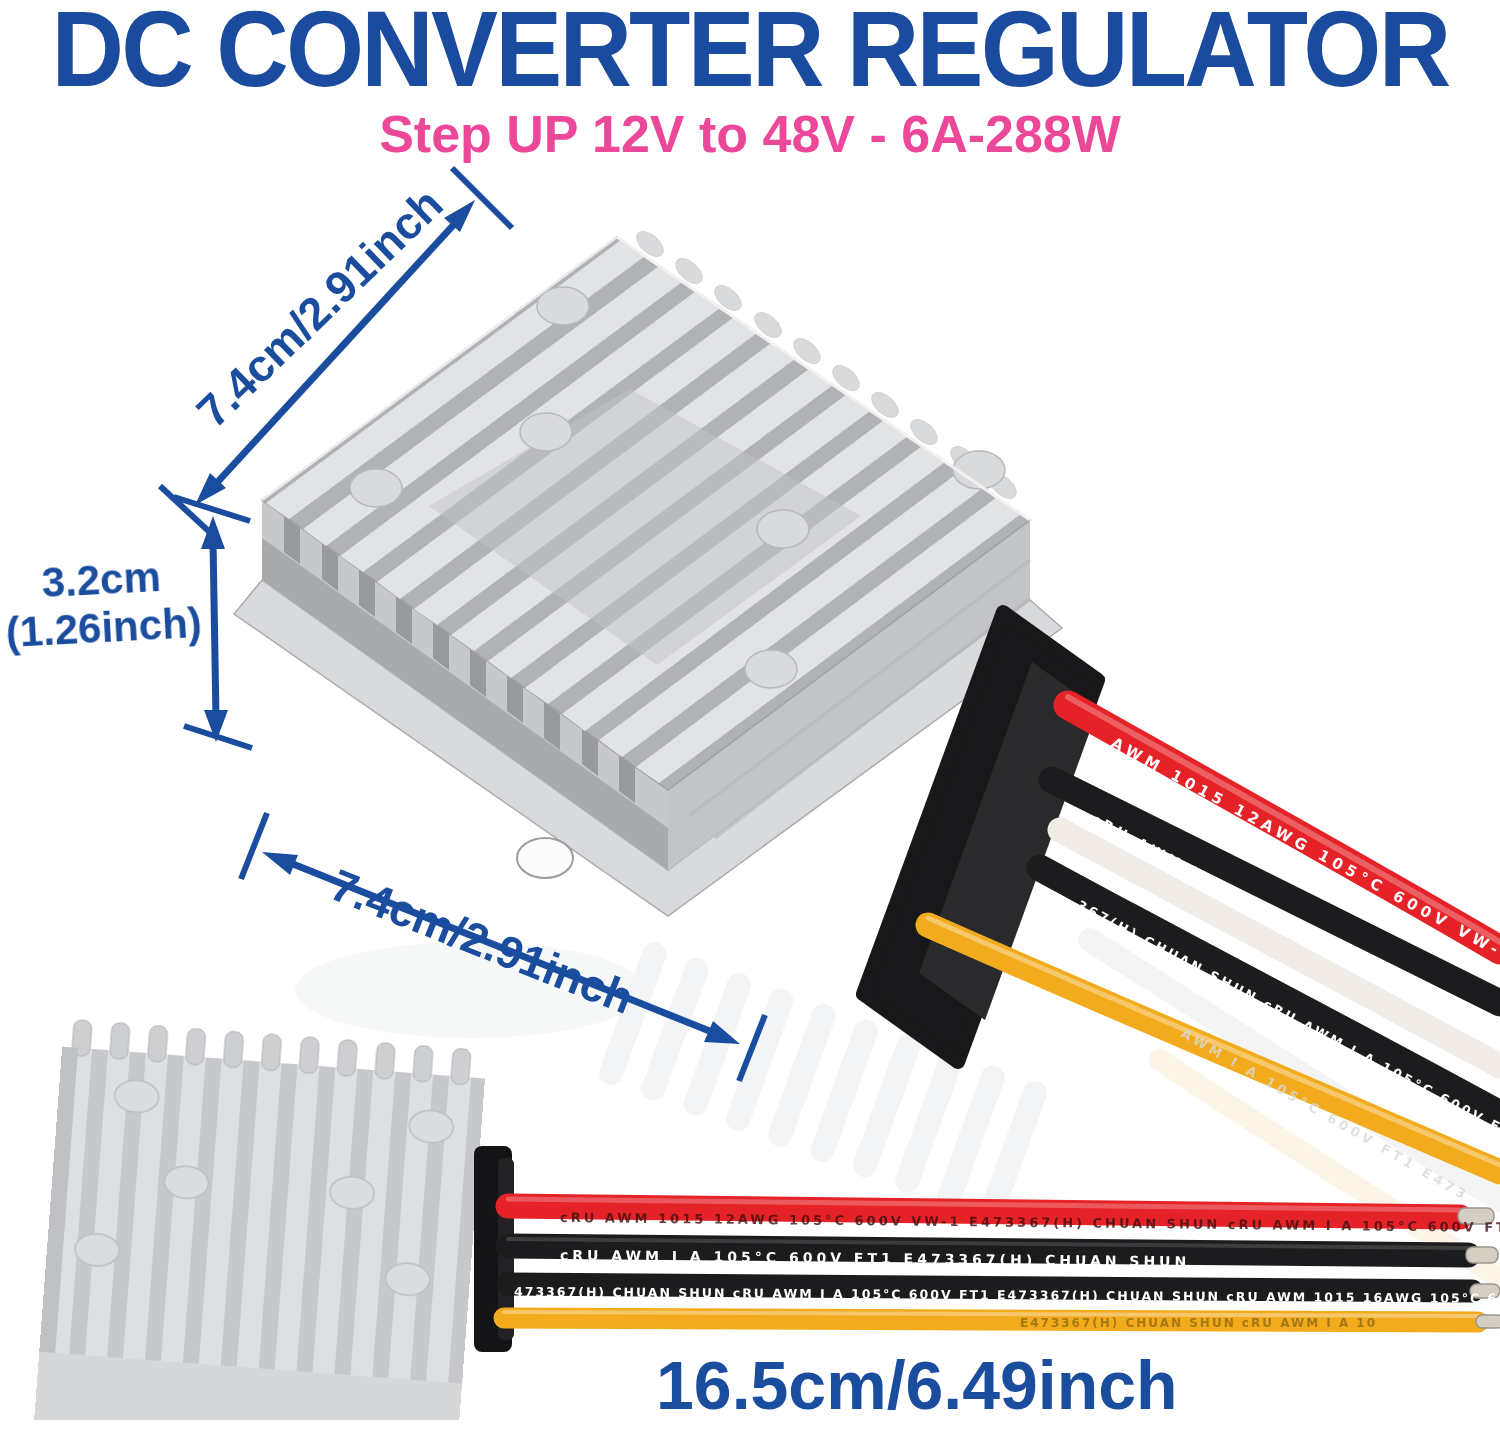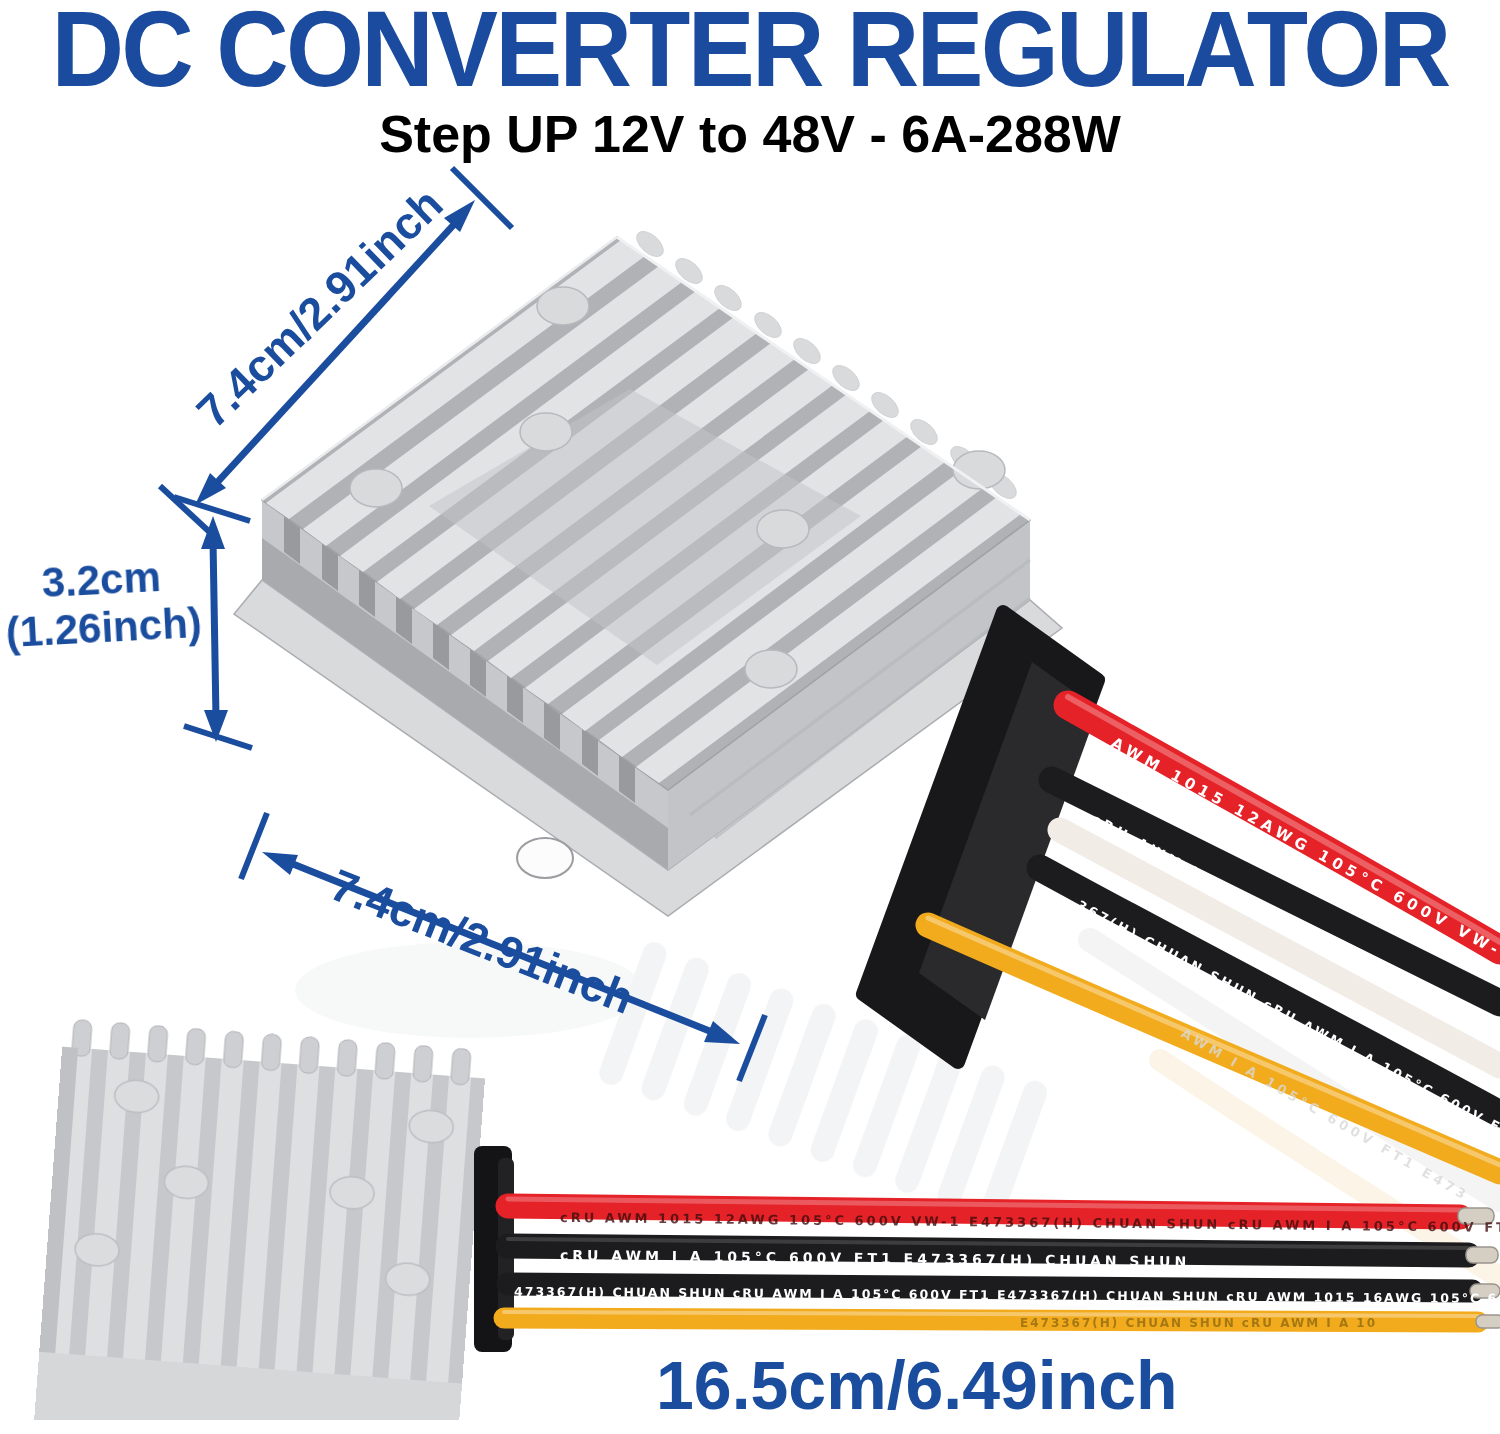--- a/index.html
+++ b/index.html
@@ -2,21 +2,21 @@
 <html><head>
 <meta charset="utf-8">
 <style>
   html,body{margin:0;padding:0;background:#ffffff;}
   .canvas{position:relative;width:1500px;height:1420px;background:#ffffff;overflow:hidden;
           font-family:"Liberation Sans", sans-serif;}
   .title{position:absolute;top:-8px;left:50%;transform:translateX(-50%) scaleX(0.93);
          transform-origin:center;font-size:108px;font-weight:bold;letter-spacing:-3px;
          color:#1a4b9e;white-space:nowrap;line-height:1.05;}
   .subtitle{position:absolute;top:104px;left:50%;transform:translateX(-50%);
-            font-size:52px;font-weight:bold;color:#000000;white-space:nowrap;}
+            font-size:52px;font-weight:bold;color:#ec4899;white-space:nowrap;}
   .dim{position:absolute;color:#1b4d9f;font-weight:bold;text-align:center;white-space:nowrap;}
   .dim-depth{left:90px;top:282px;width:460px;font-size:45px;transform:rotate(-44deg);}
   .dim-height{left:-5px;top:556px;width:215px;font-size:42px;line-height:1.15;transform:rotate(-3deg);}
   .dim-width{left:262px;top:916px;width:440px;font-size:45px;transform:rotate(21.5deg);}
   .dim-cable{left:656px;top:1346px;width:520px;font-size:68px;}
   svg{position:absolute;left:0;top:0;}
   svg text{font-family:"DejaVu Sans", sans-serif;font-weight:bold;}
 </style>
 </head>
 <body>

